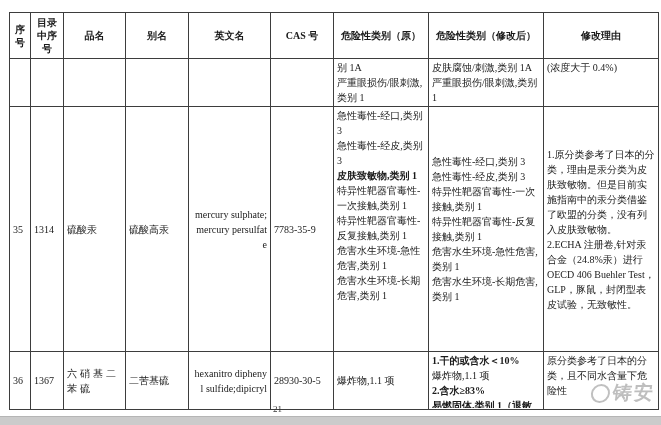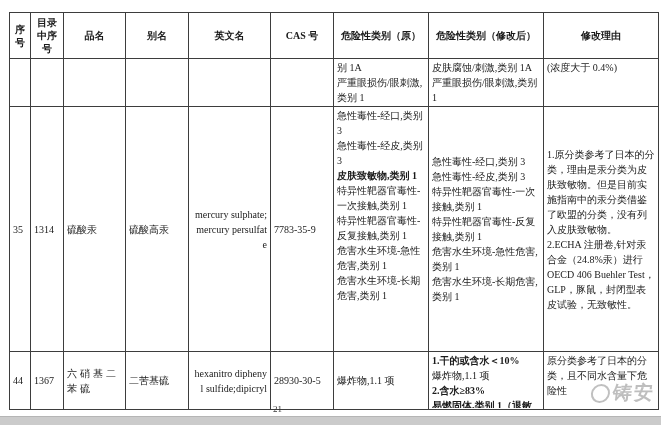--- a/index.html
+++ b/index.html
@@ -143,21 +143,21 @@
     </td>
     <td class="c-left">
       <div class="lines">
             <div class="line">1.原分类参考了日本的分类，理由是汞分类为皮肤致敏物。但是目前实施指南中的汞分类借鉴了欧盟的分类，没有列入皮肤致敏物。</div>
             <div class="line">2.ECHA 注册卷,针对汞合金（24.8%汞）进行 OECD 406 Buehler Test，GLP，豚鼠，封闭型表皮试验，无致敏性。</div>
           </div>
     </td>
   </tr>
 
   <tr class="r-36">
-    <td class="c-center">44</td>
+    <td class="c-center">36</td>
     <td class="c-center">1367</td>
     <td class="c-left sp">六硝基二苯硫</td>
     <td class="c-left">二苦基硫</td>
     <td class="en">hexanitro diphenyl sulfide;dipicryl</td>
     <td class="c-center">28930-30-5</td>
     <td class="c-left">
       <div class="lines">
             <div class="line">爆炸物,1.1 项</div>
           </div>
     </td>

